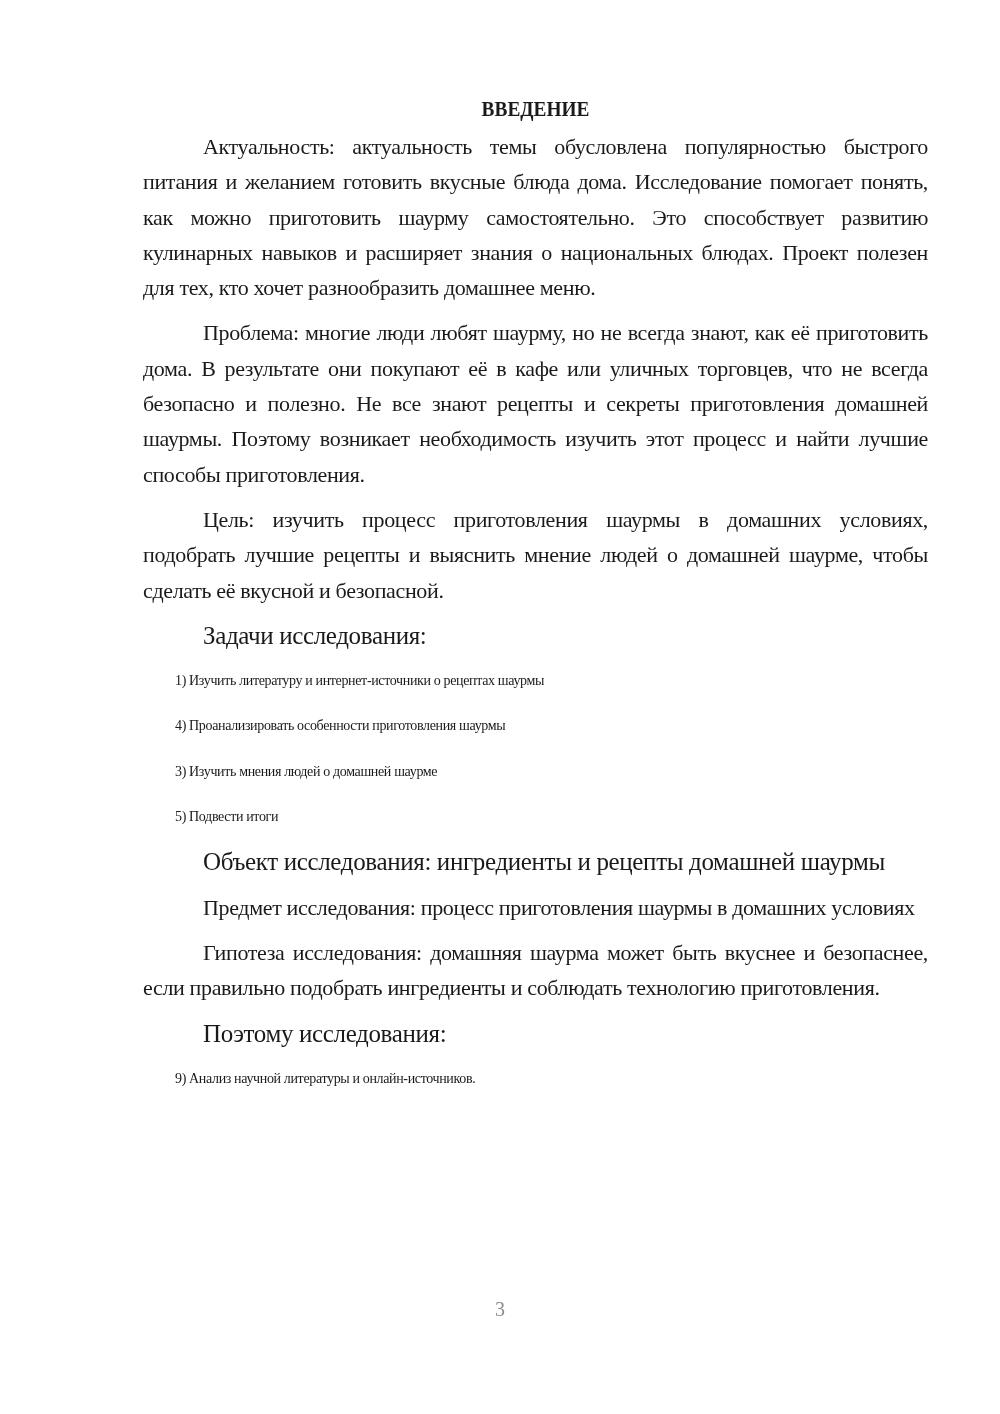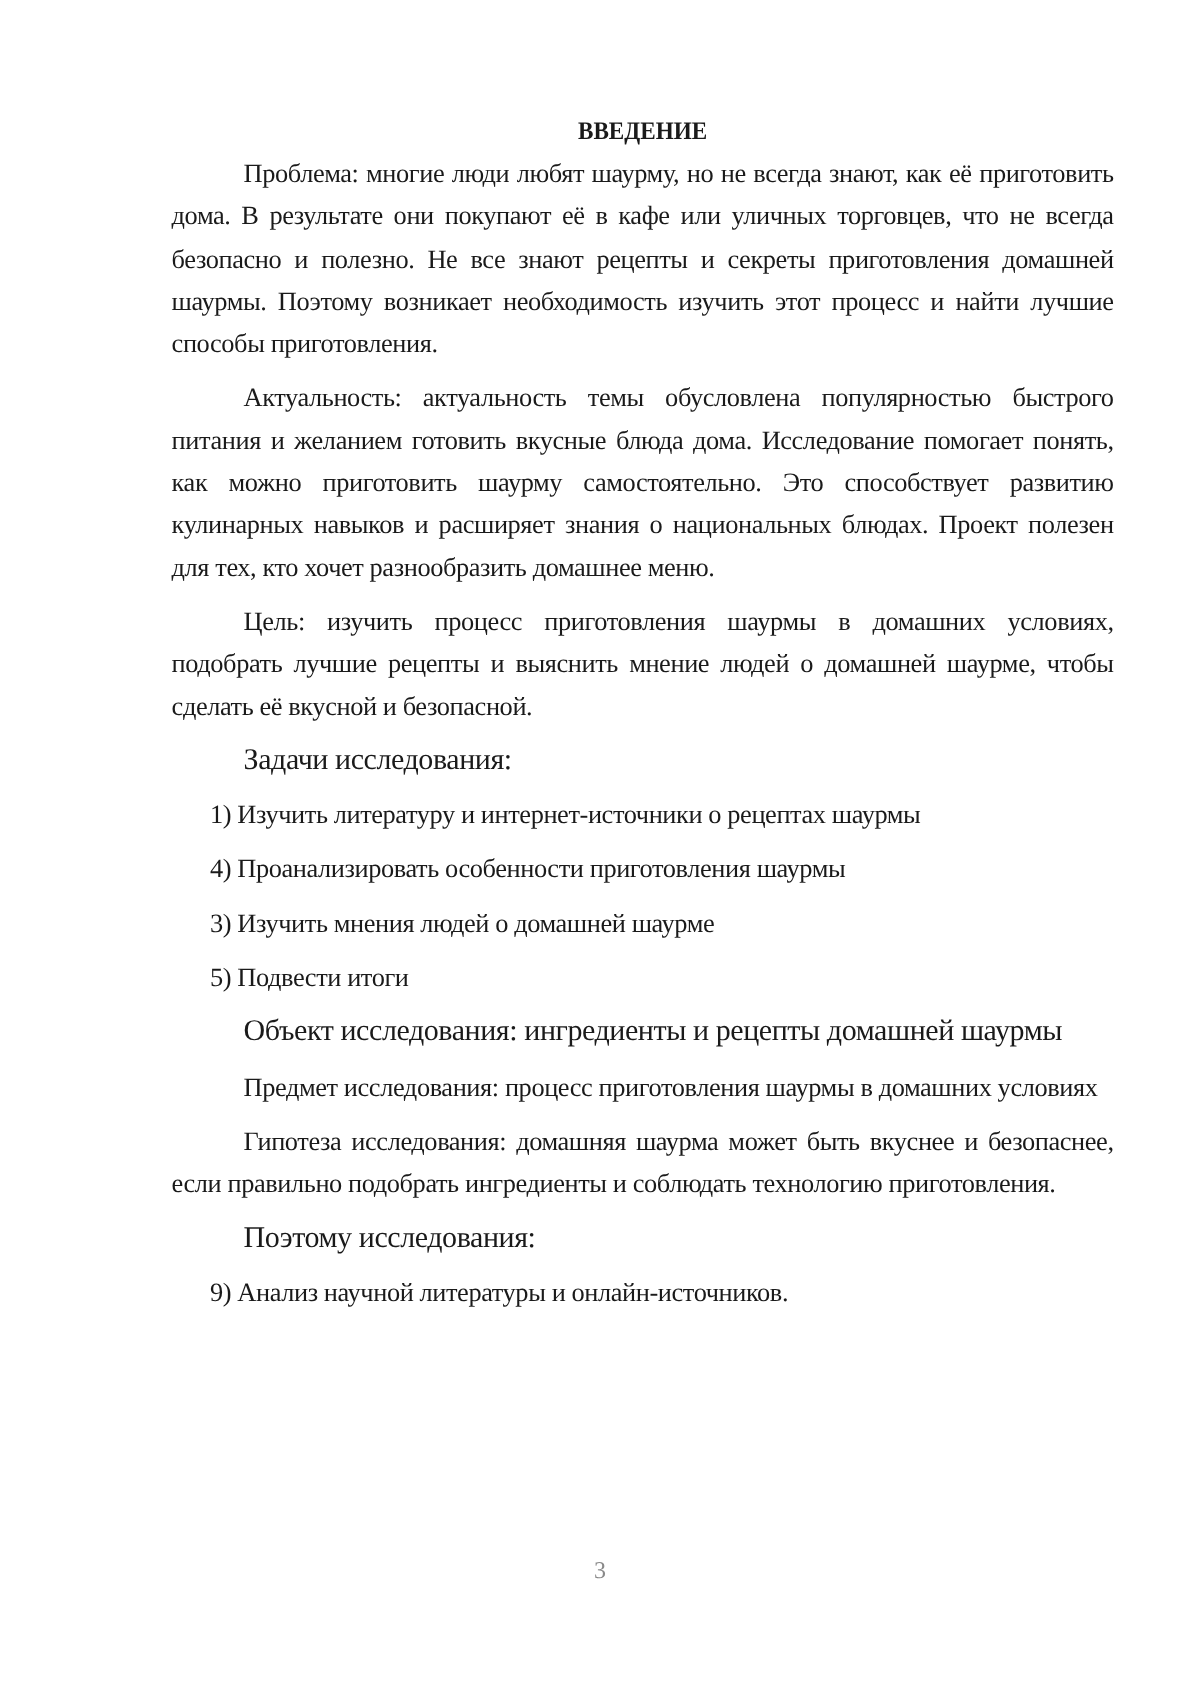--- a/index.html
+++ b/index.html
@@ -42,21 +42,21 @@
       margin-top: 2px;
     }
     .plain {
       font-size: 25px;
       line-height: 35.3px;
       text-indent: 60px;
       margin: 0 0 10px 0;
       letter-spacing: -0.35px;
     }
     .list-item {
-      font-size: 22px;
+      font-size: 14px;
       line-height: 35.3px;
       padding-left: 32px;
       margin: 0 0 10px 0;
       letter-spacing: -0.35px;
     }
     .page-number {
       position: absolute;
       left: 0;
       width: 1000px;
       top: 1298px;
@@ -65,23 +65,23 @@
       color: #8a8a8a;
       font-family: "Liberation Serif", "DejaVu Serif", serif;
     }
   </style>
 </head>
 <body>
 
 <div class="page">
   <div class="title">ВВЕДЕНИЕ</div>
 
+  <p class="para first">Актуальность: актуальность темы обусловлена популярностью быстрого питания и желанием готовить вкусные блюда дома. Исследование помогает понять, как можно приготовить шаурму самостоятельно. Это способствует развитию кулинарных навыков и расширяет знания о национальных блюдах. Проект полезен для тех, кто хочет разнообразить домашнее меню.</p>
+
   <p class="para">Проблема: многие люди любят шаурму, но не всегда знают, как её приготовить дома. В результате они покупают её в кафе или уличных торговцев, что не всегда безопасно и полезно. Не все знают рецепты и секреты приготовления домашней шаурмы. Поэтому возникает необходимость изучить этот процесс и найти лучшие способы приготовления.</p>
-
-  <p class="para first">Актуальность: актуальность темы обусловлена популярностью быстрого питания и желанием готовить вкусные блюда дома. Исследование помогает понять, как можно приготовить шаурму самостоятельно. Это способствует развитию кулинарных навыков и расширяет знания о национальных блюдах. Проект полезен для тех, кто хочет разнообразить домашнее меню.</p>
 
   <p class="para">Цель: изучить процесс приготовления шаурмы в домашних условиях, подобрать лучшие рецепты и выяснить мнение людей о домашней шаурме, чтобы сделать её вкусной и безопасной.</p>
 
   <p class="plain">Задачи исследования:</p>
 
   <div>
     <p class="list-item">1) Изучить литературу и интернет-источники о рецептах шаурмы</p>
     <p class="list-item">4) Проанализировать особенности приготовления шаурмы</p>
     <p class="list-item">3) Изучить мнения людей о домашней шаурме</p>
     <p class="list-item">5) Подвести итоги</p>

